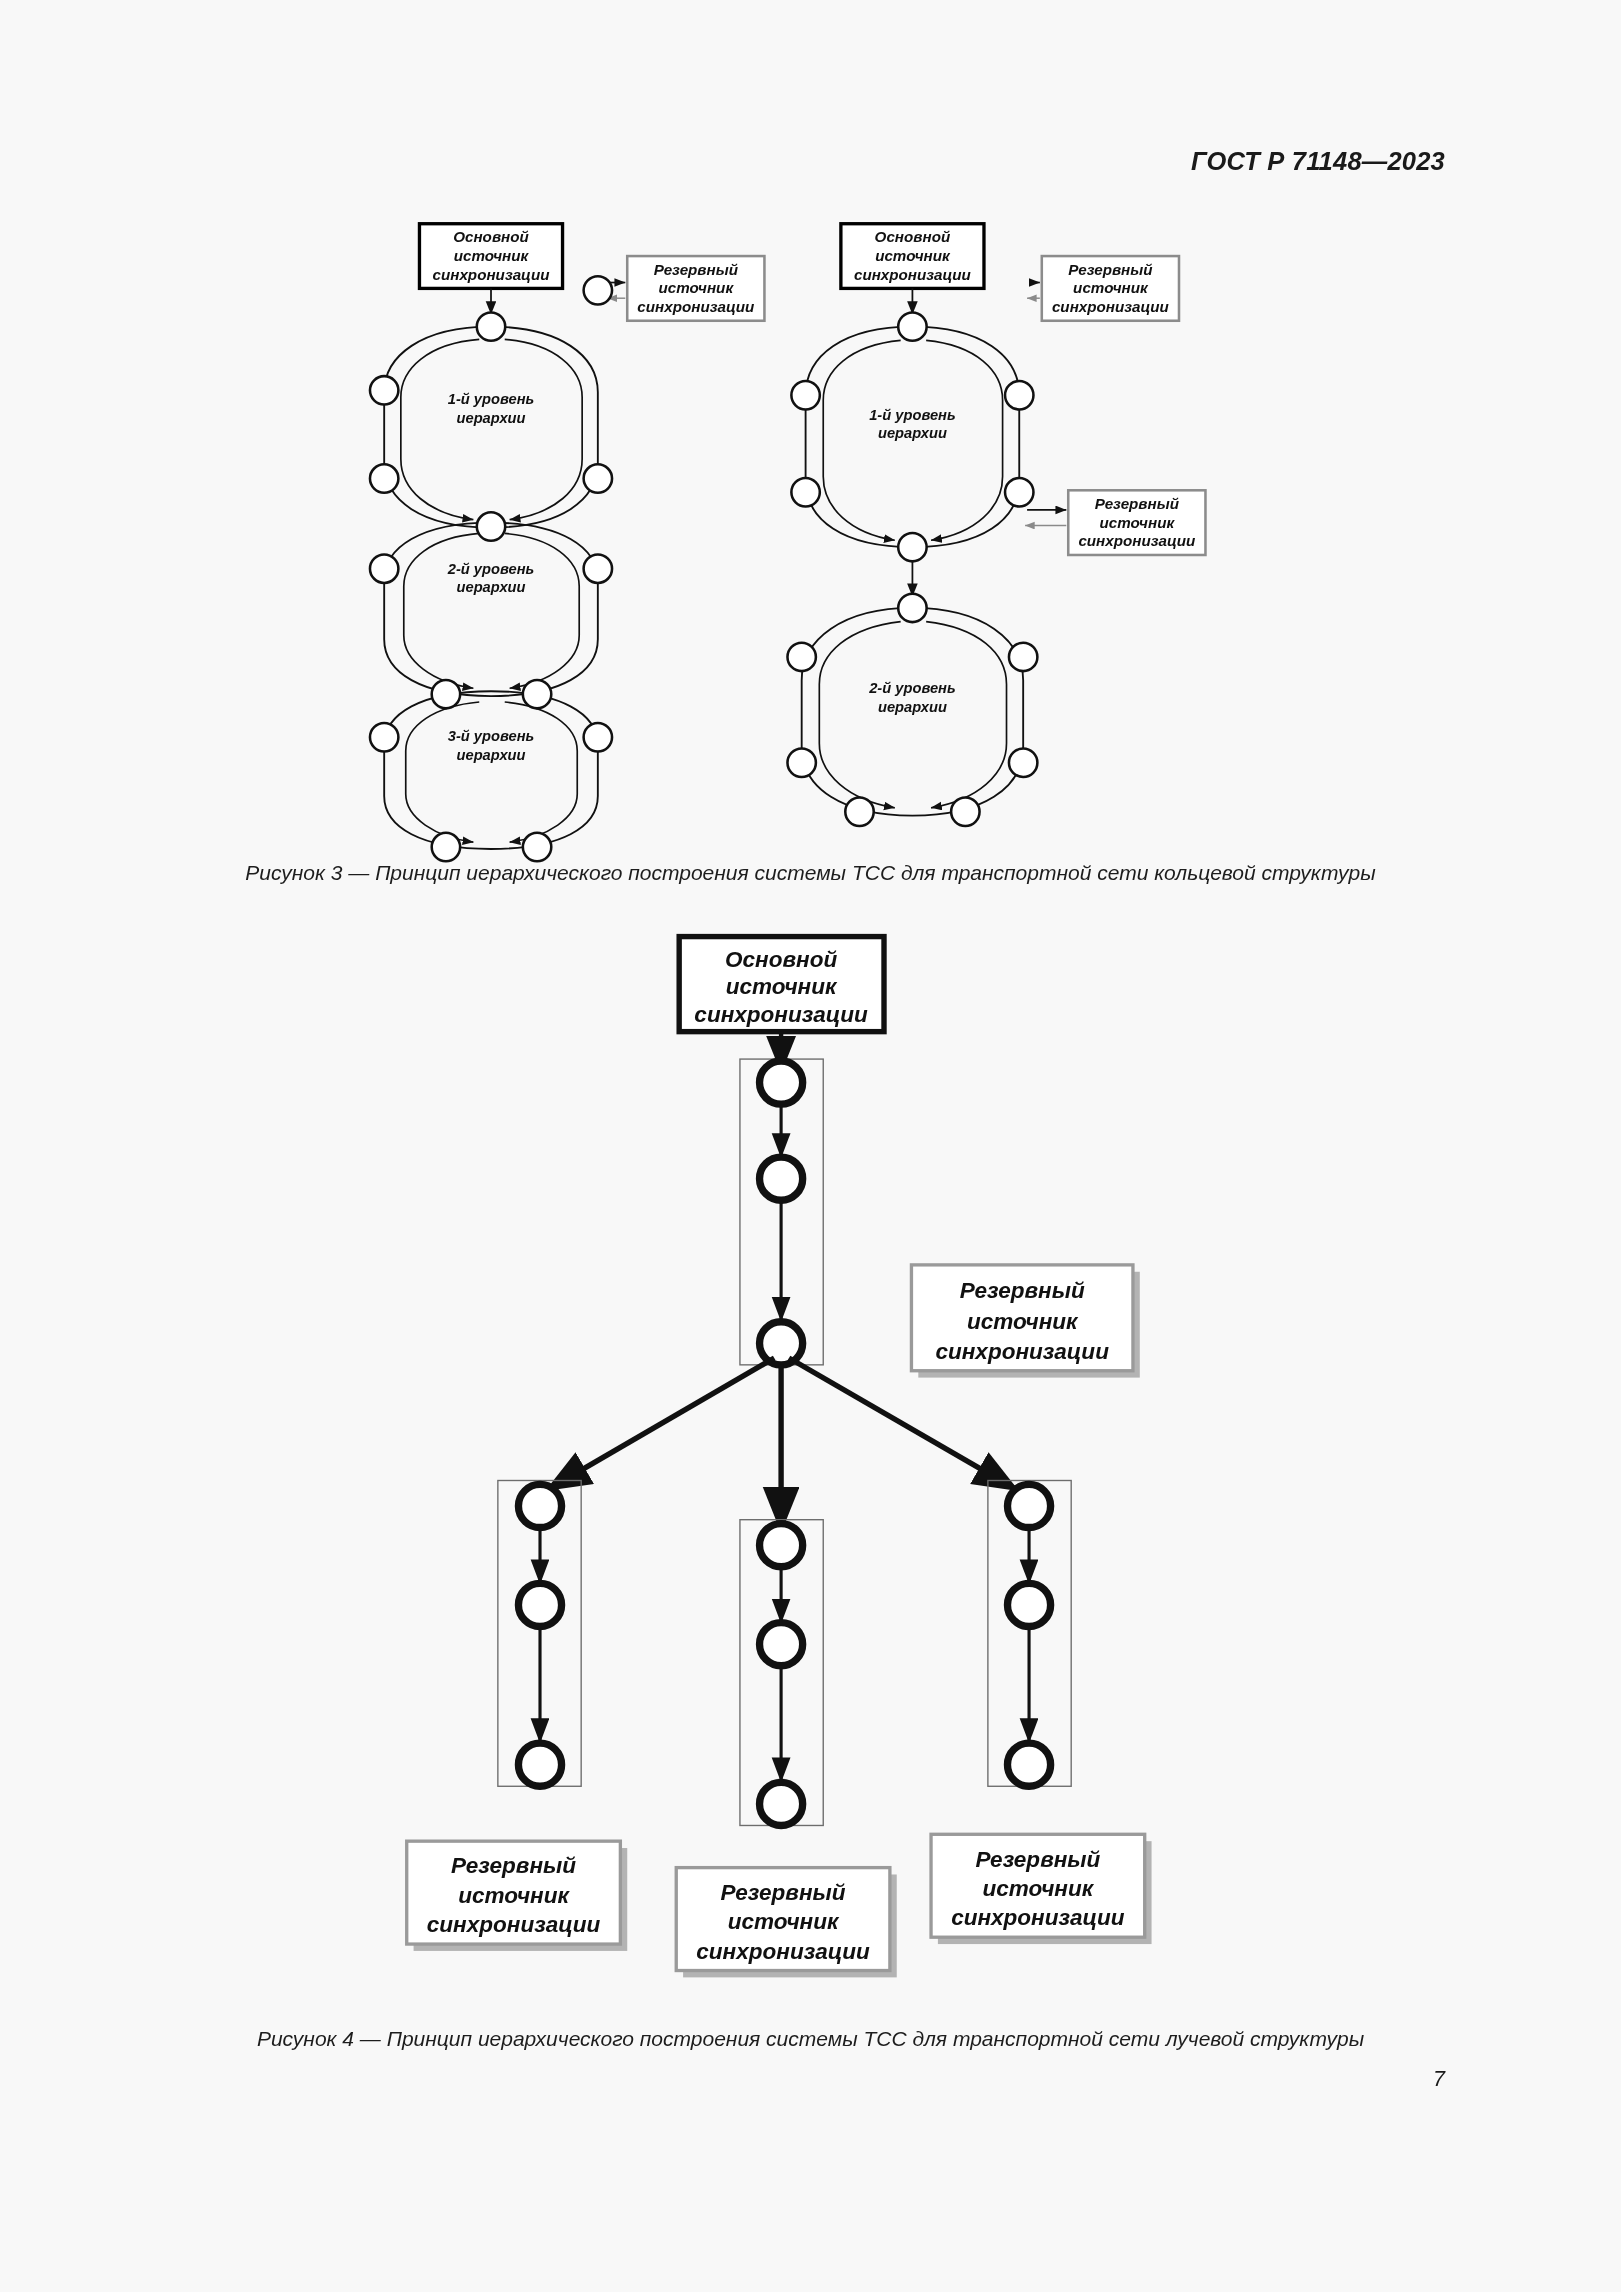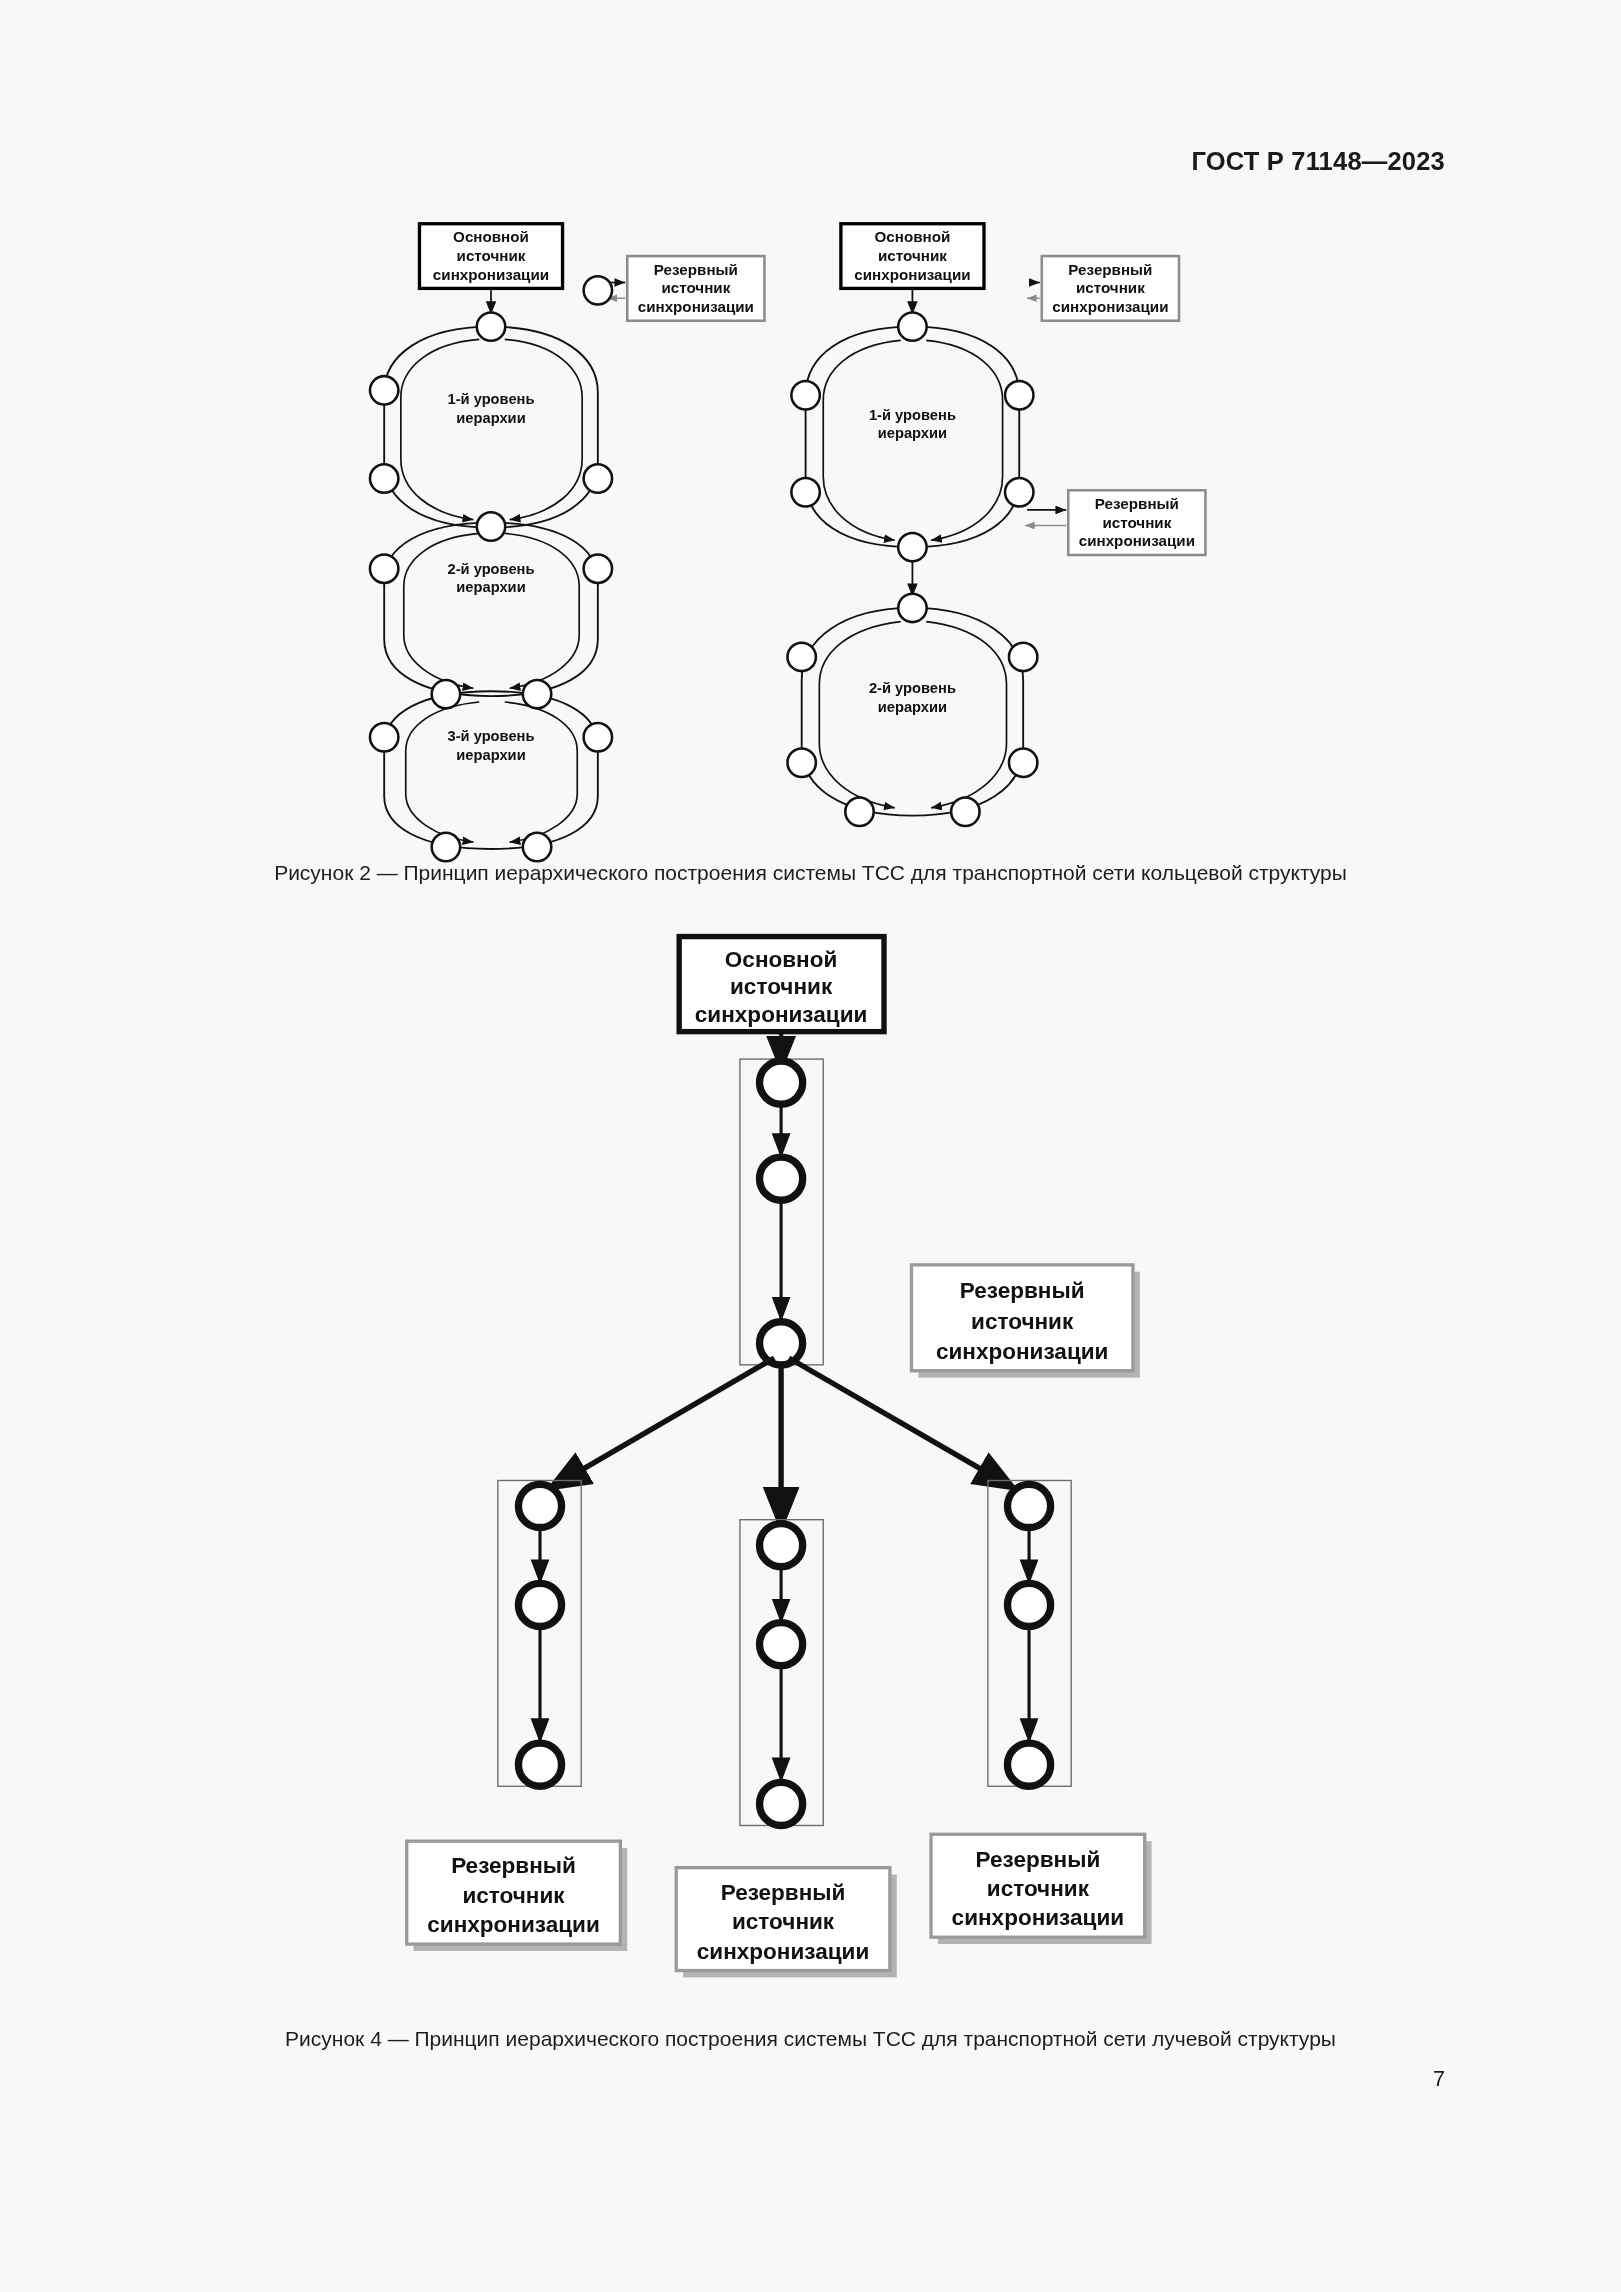--- a/index.html
+++ b/index.html
@@ -9,20 +9,21 @@
   }
   body {
     font-family: "Liberation Sans", sans-serif;
   }
   #page {
     position: relative;
     width: 1621px;
     height: 2293px;
     background: #f8f8f8;
     overflow: hidden;
+    font-style: italic;
   }
   
   #doc-header {
     position: absolute;
     top: 147px;
     right: 176px;
     font-size: 25.5px;
     font-weight: bold;
     color: #1a1a1a;
     letter-spacing: 0.2px;
@@ -197,21 +198,21 @@
         <circle cx="818" cy="470" r="14.5"></circle>
         <circle cx="1044" cy="470" r="14.5"></circle>
         <circle cx="818" cy="578" r="14.5"></circle>
         <circle cx="1044" cy="578" r="14.5"></circle>
         <circle cx="877" cy="628" r="14.5"></circle>
         <circle cx="985" cy="628" r="14.5"></circle>
       </g>
     </g>
   </svg>
 
-  <div id="fig3-caption" class="fig-caption">Рисунок 2 — Принцип иерархического построения системы ТСС для транспортной сети кольцевой структуры</div>
+  <div id="fig3-caption" class="fig-caption">Рисунок 3 — Принцип иерархического построения системы ТСС для транспортной сети кольцевой структуры</div>
 
   <svg id="fig4-svg" class="figure-svg" width="1621" height="1088" viewBox="0 0 1654 1110">
     <defs>
       <marker id="ah4" markerWidth="10" markerHeight="10" refX="7.5" refY="3.4" orient="auto">
         <path d="M0,0 L8.5,3.4 L0,6.8 z" fill="#111"></path>
       </marker>
       <marker id="ah4b" markerWidth="9" markerHeight="9" refX="7" refY="3" orient="auto">
         <path d="M0,0 L8,3 L0,6 z" fill="#111"></path>
       </marker>
     </defs>

